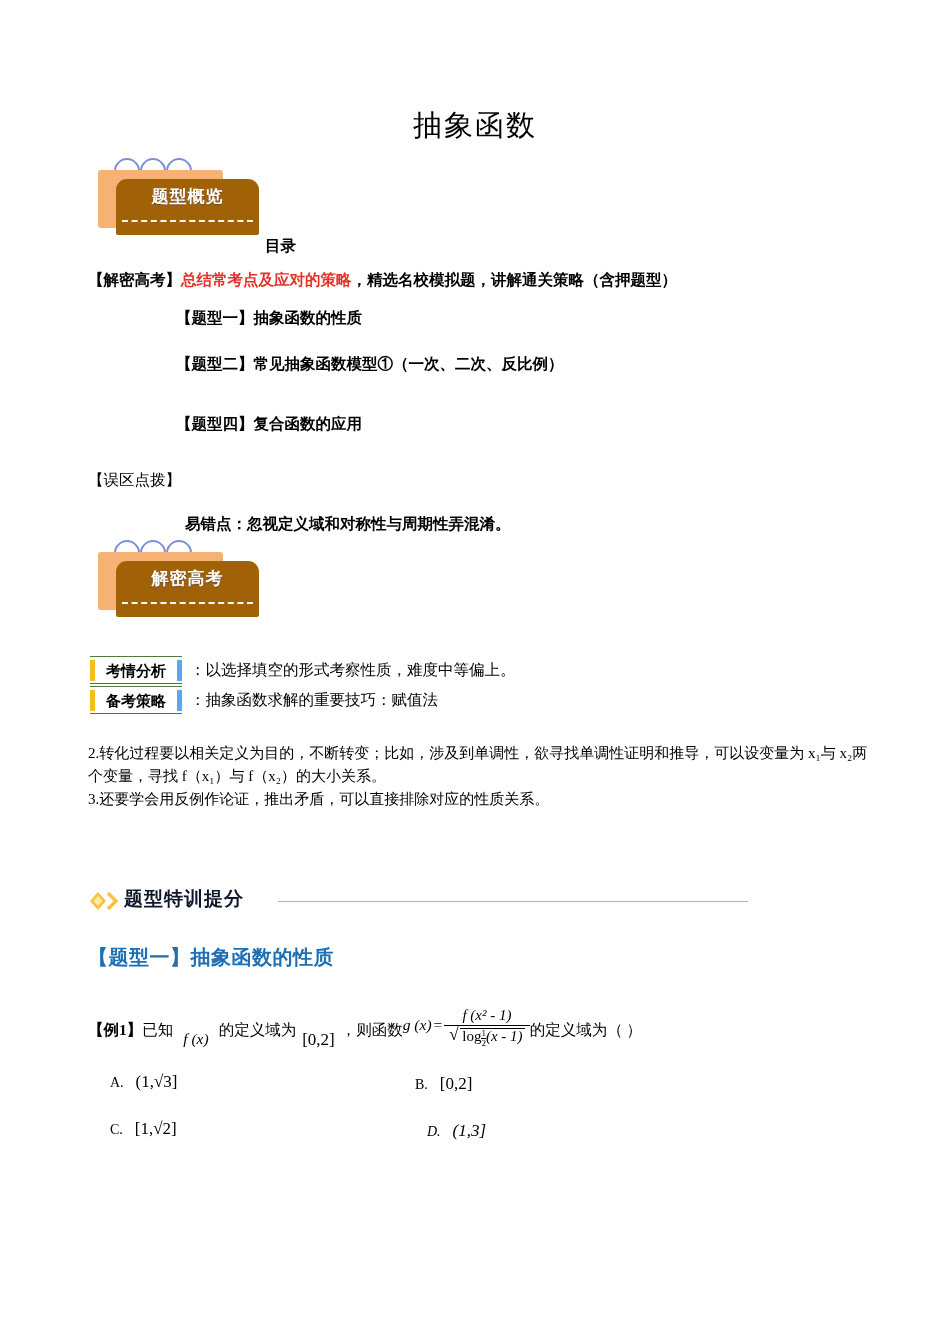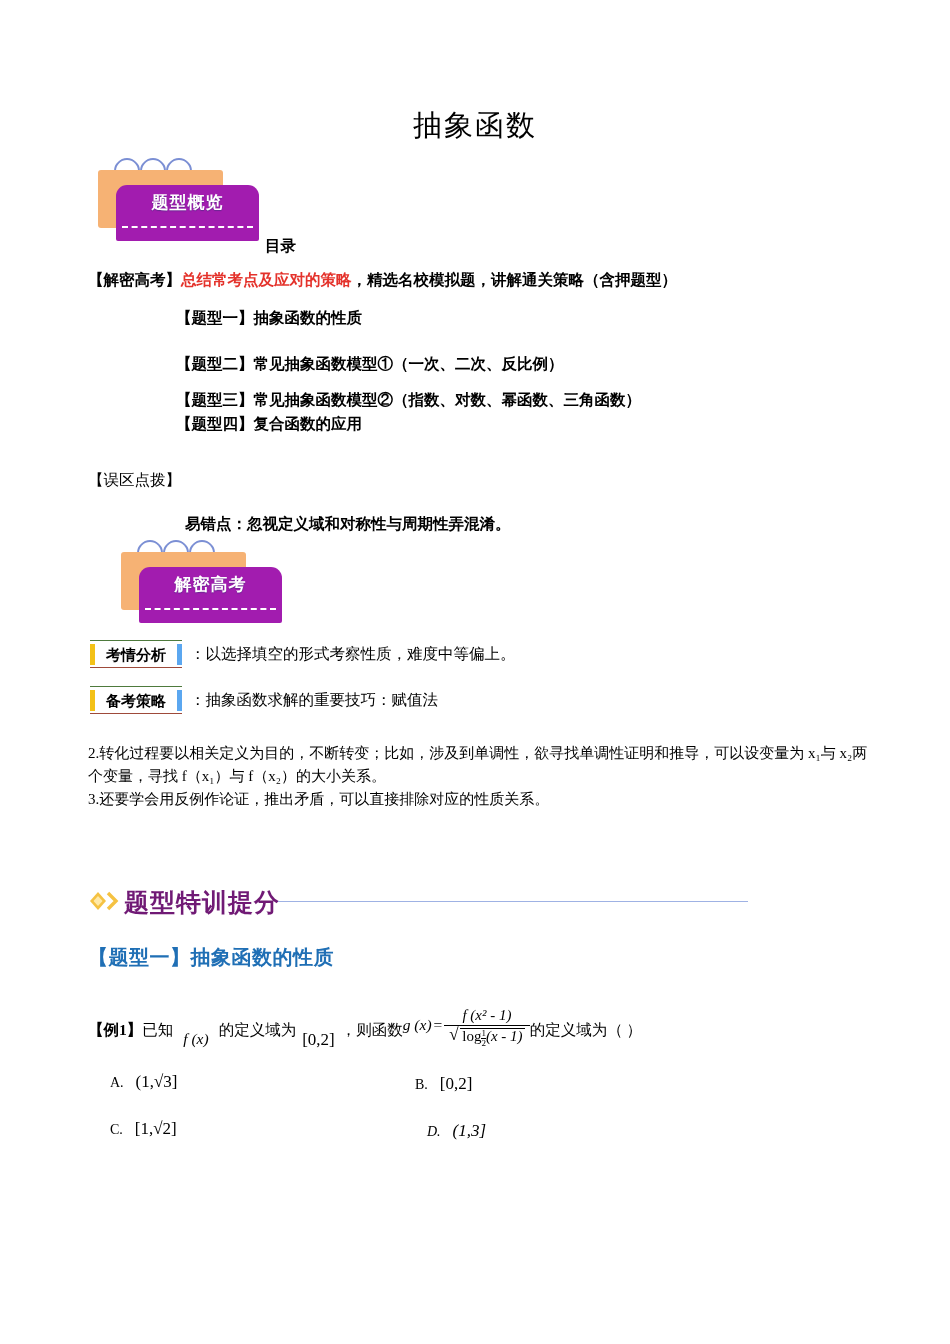--- a/index.html
+++ b/index.html
@@ -34,23 +34,23 @@
   .badge .ring.r1{ left:0px; }
   .badge .ring.r2{ left:26px; }
   .badge .ring.r3{ left:52px; }
   .badge .orange{
     position:absolute; left:0; top:12px;
     width:125px; height:58px;
     background:#f6b274;
     border-radius:3px 3px 3px 3px;
   }
   .badge .blue{
-    position:absolute; left:18px; top:27px;
+    position:absolute; left:18px; top:21px;
     width:143px; height:56px;
-    background:#a21caf;
+    background:#a16207;
     border-radius:11px 11px 2px 2px;
   }
   .badge .blue-label{
     position:absolute; left:0; top:6px; width:143px;
     text-align:center;
     color:#ffffff;
     font-family:"DejaVu Sans", sans-serif;
     font-weight:bold; font-size:17px; letter-spacing:1px;
     text-shadow:0 1px 1px rgba(40,50,110,.45);
   }
@@ -101,23 +101,23 @@
     font-size:15px; line-height:1.52;
   }
 
   
   .banner{ position:absolute; left:88px; top:886px; width:700px; height:30px; }
   .banner .diamond-icon{
     position:absolute; left:0; top:4px; width:34px; height:22px;
   }
   .banner .btitle{
     position:absolute; left:36px; top:0px;
-    color:#701a75;
+    color:#0f172a;
     font-family:Liberation Mono, monospace;
-    font-weight:bold; font-size:25px; letter-spacing:1px;
+    font-weight:bold; font-size:19px; letter-spacing:1px;
     white-space:nowrap;
   }
   .banner .brule{
     position:absolute; left:190px; top:15px; width:470px;
     border-top:1.4px solid #9fb2e4;
   }
 
   
   .qtype-head{
     position:absolute; left:88px; top:944px;
@@ -173,40 +173,39 @@
   </div>
 
   <div class="catalog-title">目录</div>
 
   <div class="txt" style="left:88px; top:268px;font-weight:bold;">
     <span>【解密高考】</span><span class="red">总结常考点及应对的策略</span><span>，精选名校模拟题，讲解通关策略（含押题型）</span>
   </div>
 
   <div class="txt bold" style="left:176px; top:306px;">【题型一】抽象函数的性质</div>
   <div class="txt bold" style="left:176px; top:352px;">【题型二】常见抽象函数模型①（一次、二次、反比例）</div>
-  <div class="txt bold" style="left:176px; top:388px;">【题型三】常见抽象函数模型②（指数、对数、幂函数、三角函数）</div>
   <div class="txt bold" style="left:176px; top:412px;">【题型四】复合函数的应用</div>
 
   <div class="txt" style="left:88px; top:468px;">【误区点拨】</div>
   <div class="txt bold" style="left:185px; top:478px;margin-top:34px;">易错点：忽视定义域和对称性与周期性弄混淆。</div>
 
-  <div class="badge" style="left:98px; top:540px;margin-left:23px;">
+  <div class="badge" style="left:98px; top:540px;">
     <div class="rings">
       <div class="ring r1"></div>
       <div class="ring r2"></div>
       <div class="ring r3"></div>
     </div>
     <div class="orange"></div>
     <div class="blue">
       <div class="blue-label">解密高考</div>
       <div class="dash"></div>
     </div>
   </div>
 
-  <div class="chip-row" style="left:90px; top:640px;">
+  <div class="chip-row" style="left:90px; top:656px;">
     <span class="chip">
       <span class="bar-l"></span>
       <span class="chip-text">考情分析</span>
       <span class="bar-r"></span>
     </span>
     <span class="chip-after">：以选择填空的形式考察性质，难度中等偏上。</span>
   </div>
 
   <div class="chip-row" style="left:90px; top:686px;">
     <span class="chip">

